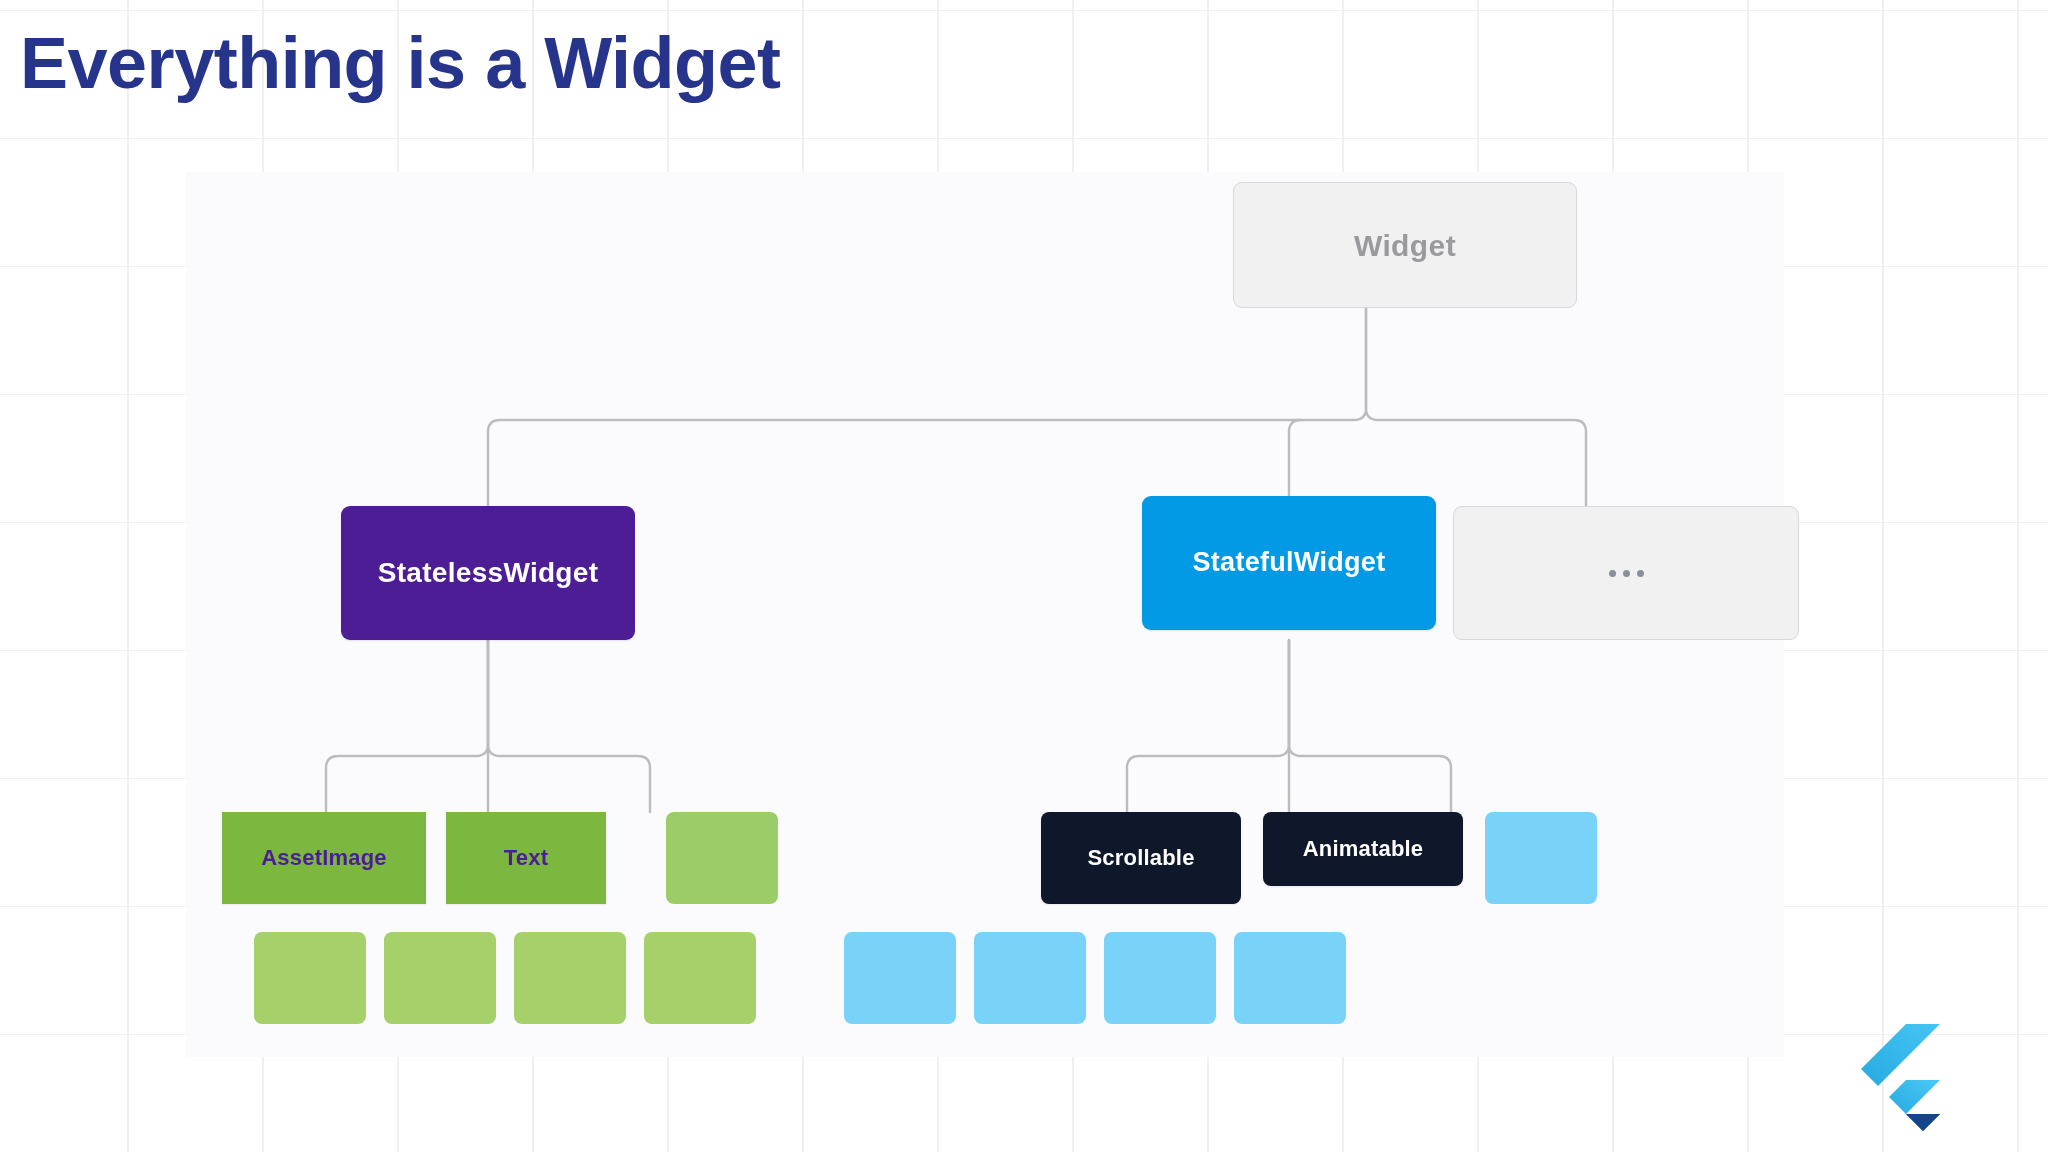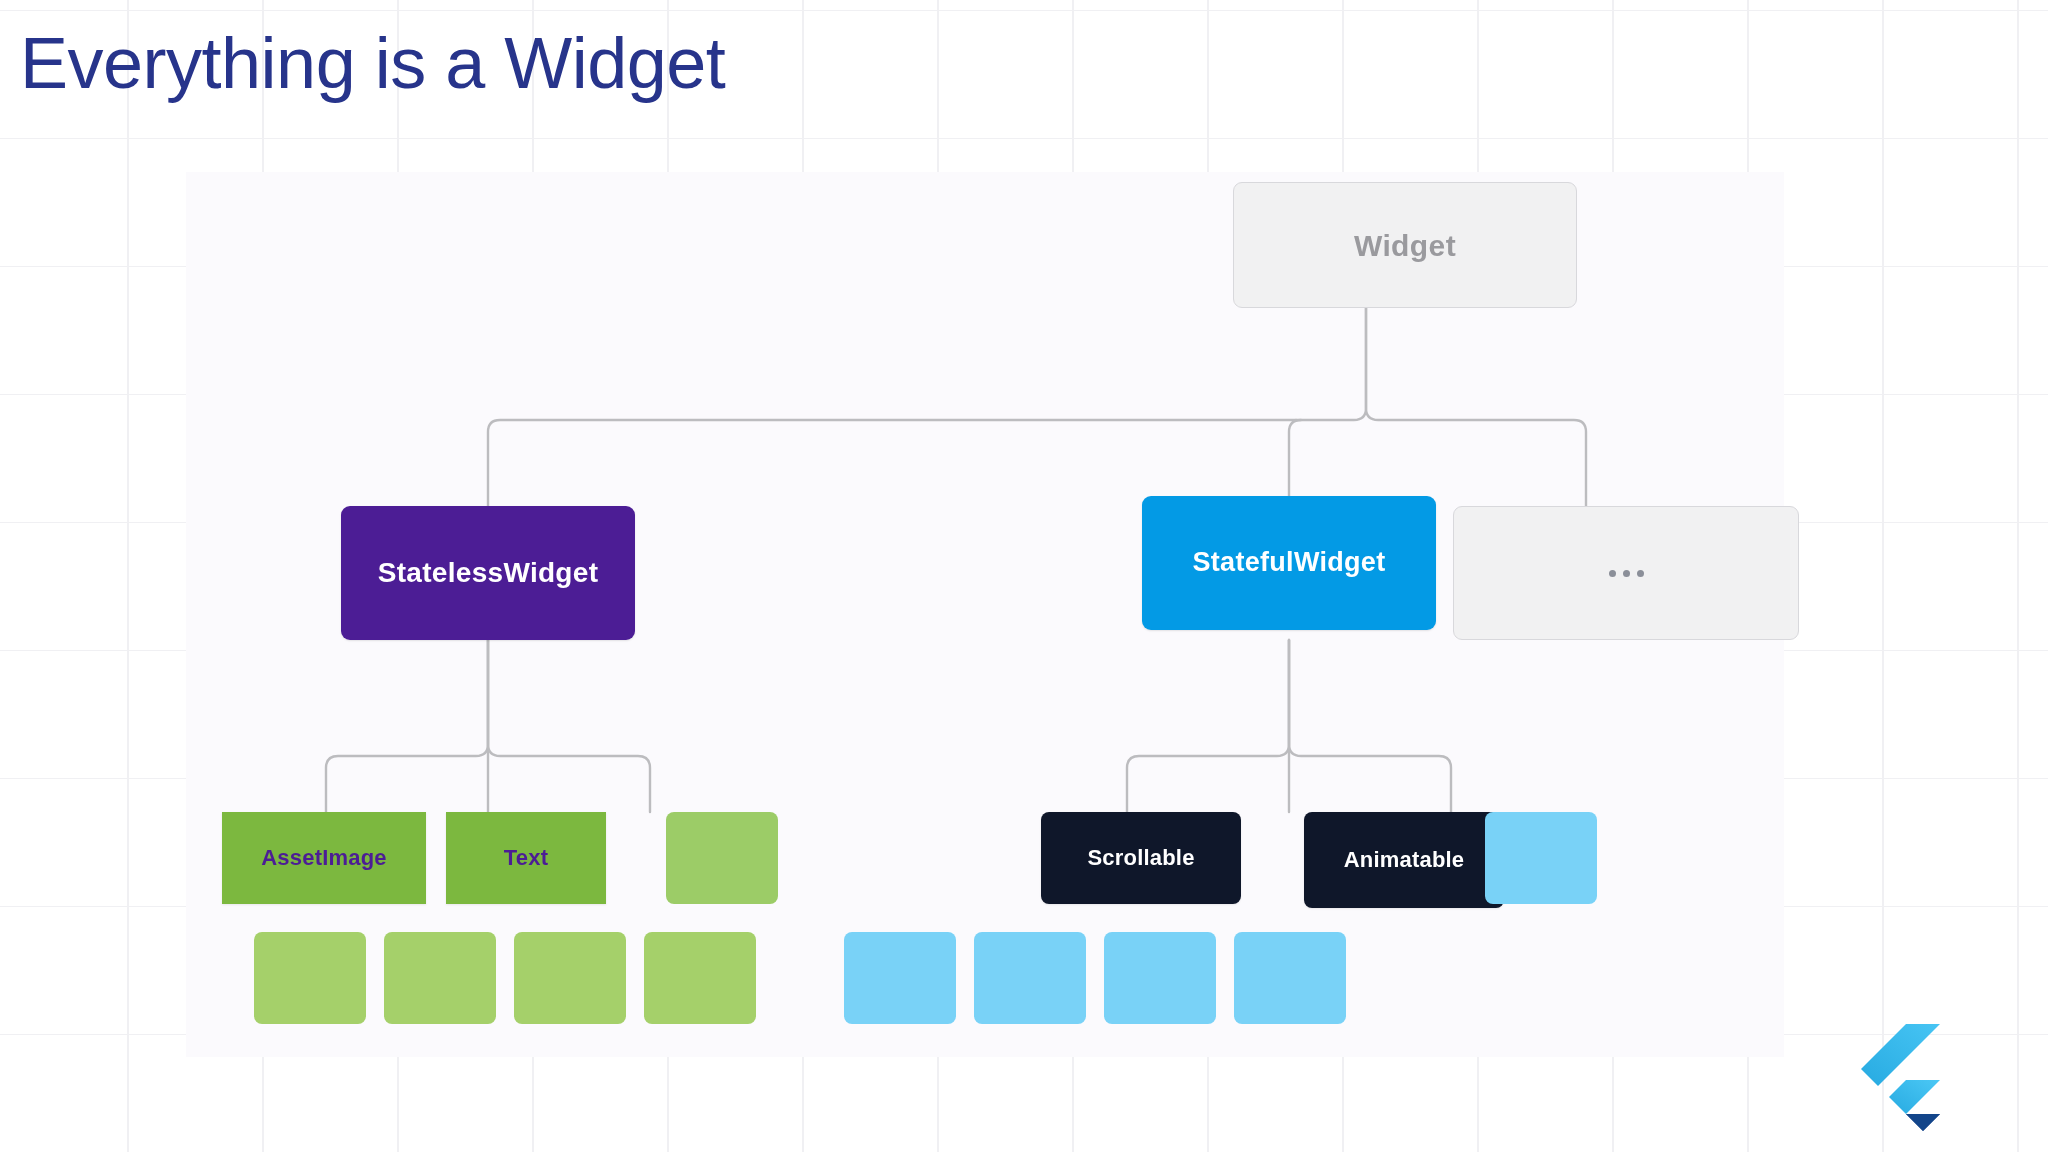--- a/index.html
+++ b/index.html
@@ -24,21 +24,21 @@
     background-size: 135px 128px;
     background-position: -8px 10px;
   }
 
   
   #slide-title {
     position: absolute;
     left: 20px;
     top: 22px;
     font-size: 72px;
-    font-weight: 400;
+    font-weight: 700;
     letter-spacing: -0.5px;
     color: #27348b;
     white-space: nowrap;
     line-height: 1.15;
   }
 
   
   #diagram-panel {
     position: absolute;
     left: 186px;
@@ -200,21 +200,21 @@
     </div>
 
     <div class="node node-leaf-green" style="left:36px; top:640px; width:204px; height:92px;">AssetImage</div>
 
     <div class="node node-leaf-green" style="left:260px; top:640px; width:160px; height:92px;">Text</div>
 
     <div class="node node-leaf-green-pale" style="left:480px; top:640px; width:112px; height:92px;"></div>
 
     <div class="node node-leaf-blue" style="left:855px; top:640px; width:200px; height:92px;">Scrollable</div>
 
-    <div class="node node-leaf-blue" style="left:1077px; top:640px; width:200px; height:96px;margin-left:41px;">Animatable</div>
+    <div class="node node-leaf-blue" style="left:1077px; top:640px; width:200px; height:74px;">Animatable</div>
 
     <div class="node node-leaf-blue-pale" style="left:1299px; top:640px; width:112px; height:92px;"></div>
 
     <div class="node node-stub-green" style="left:68px;  top:760px; width:112px; height:92px;"></div>
     <div class="node node-stub-green" style="left:198px; top:760px; width:112px; height:92px;"></div>
     <div class="node node-stub-green" style="left:328px; top:760px; width:112px; height:92px;"></div>
     <div class="node node-stub-green" style="left:458px; top:760px; width:112px; height:92px;"></div>
 
     <div class="node node-stub-blue" style="left:658px;  top:760px; width:112px; height:92px;"></div>
     <div class="node node-stub-blue" style="left:788px;  top:760px; width:112px; height:92px;"></div>

